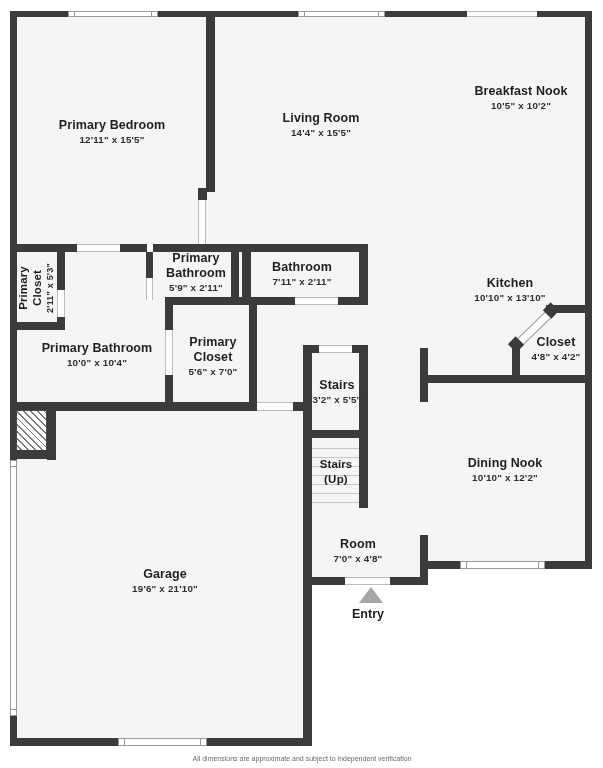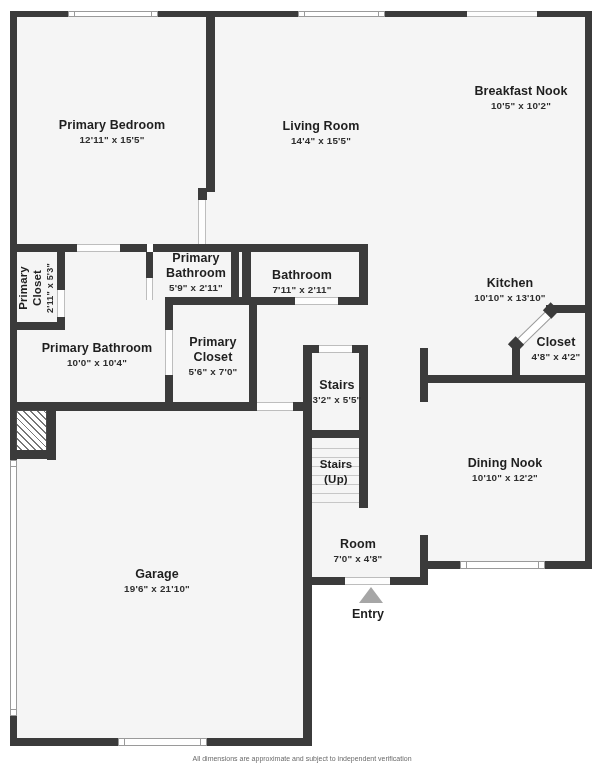--- a/index.html
+++ b/index.html
@@ -133,21 +133,21 @@
   <div class="wall" style="left:10px;top:738px;width:108px;height:8px;"></div>
   <div class="win win-h" style="left:118px;top:738px;width:89px;height:8px;"></div>
   <div class="wall" style="left:207px;top:738px;width:105px;height:8px;"></div>
 
   <div class="entry-arrow" style="left:359px;top:587px;"></div>
 
   <div class="label" style="left:112px;top:131px;">
     <div class="room-name nw">Primary Bedroom</div>
     <div class="room-dims nw">12'11" x 15'5"</div>
   </div>
-  <div class="label" style="left:321px;top:124px;margin-top:8px;">
+  <div class="label" style="left:321px;top:124px;">
     <div class="room-name nw">Living Room</div>
     <div class="room-dims nw">14'4" x 15'5"</div>
   </div>
   <div class="label" style="left:521px;top:97px;">
     <div class="room-name nw">Breakfast Nook</div>
     <div class="room-dims nw">10'5" x 10'2"</div>
   </div>
   <div class="label" style="left:510px;top:273px;margin-top:16px;">
     <div class="room-name nw">Kitchen</div>
     <div class="room-dims nw">10'10" x 13'10"</div>
@@ -157,21 +157,21 @@
     <div class="room-dims nw">4'8" x 4'2"</div>
   </div>
   <div class="label label-vertical" style="left:36px;top:288px;">
     <div class="room-name">Primary Closet</div>
     <div class="room-dims nw">2'11" x 5'3"</div>
   </div>
   <div class="label w84" style="left:196px;top:272px;">
     <div class="room-name">Primary Bathroom</div>
     <div class="room-dims nw">5'9" x 2'11"</div>
   </div>
-  <div class="label" style="left:302px;top:281px;">
+  <div class="label" style="left:302px;top:273px;">
     <div class="room-name nw">Bathroom</div>
     <div class="room-dims nw">7'11" x 2'11"</div>
   </div>
   <div class="label" style="left:97px;top:354px;">
     <div class="room-name nw">Primary Bathroom</div>
     <div class="room-dims nw">10'0" x 10'4"</div>
   </div>
   <div class="label w72" style="left:213px;top:356px;">
     <div class="room-name">Primary Closet</div>
     <div class="room-dims nw">5'6" x 7'0"</div>
@@ -185,21 +185,21 @@
     <div class="room-dims nw">(Up)</div>
   </div>
   <div class="label" style="left:505px;top:469px;">
     <div class="room-name nw">Dining Nook</div>
     <div class="room-dims nw">10'10" x 12'2"</div>
   </div>
   <div class="label" style="left:358px;top:550px;">
     <div class="room-name nw">Room</div>
     <div class="room-dims nw">7'0" x 4'8"</div>
   </div>
-  <div class="label" style="left:157px;top:580px;">
+  <div class="label" style="left:165px;top:580px;">
     <div class="room-name nw">Garage</div>
     <div class="room-dims nw">19'6" x 21'10"</div>
   </div>
 
   <div class="entry-label" style="left:368px;top:614px;">Entry</div>
 
   <div class="disclaimer">All dimensions are approximate and subject to independent verification</div>
 
 </div>
 

